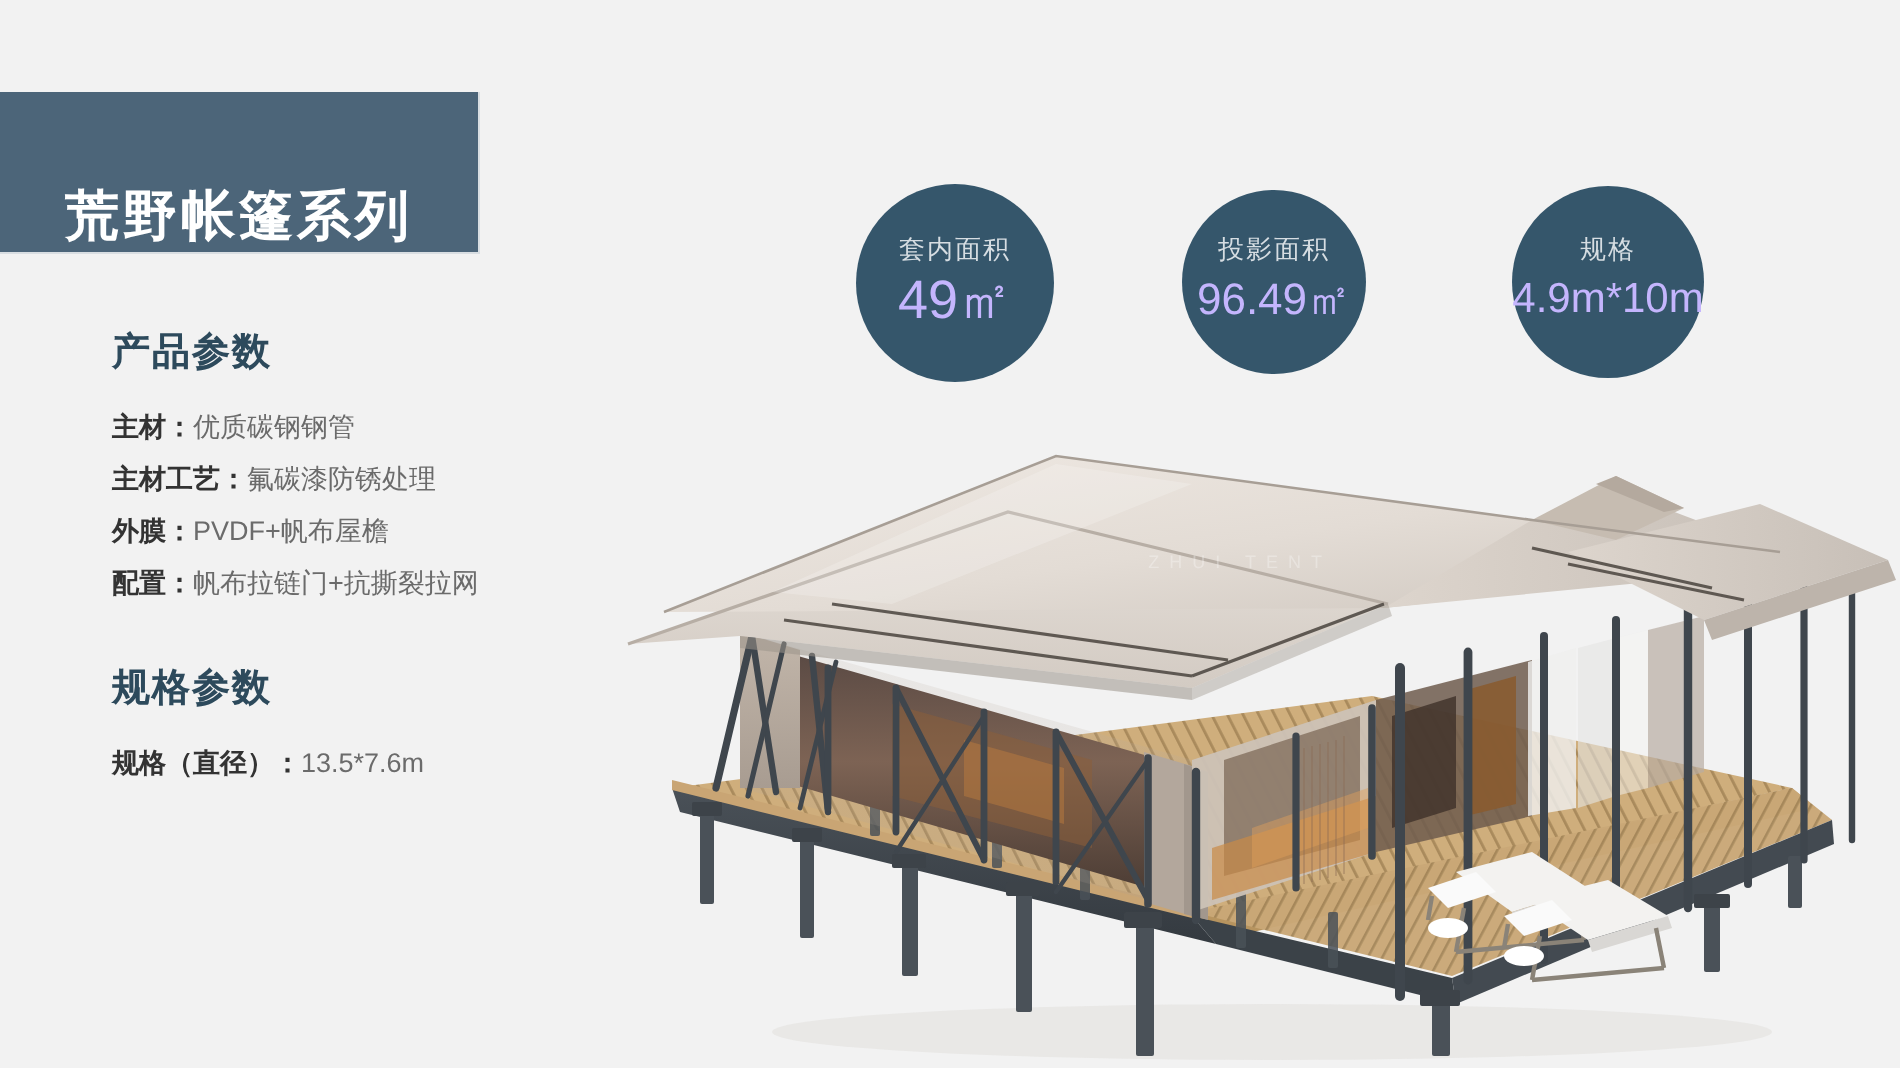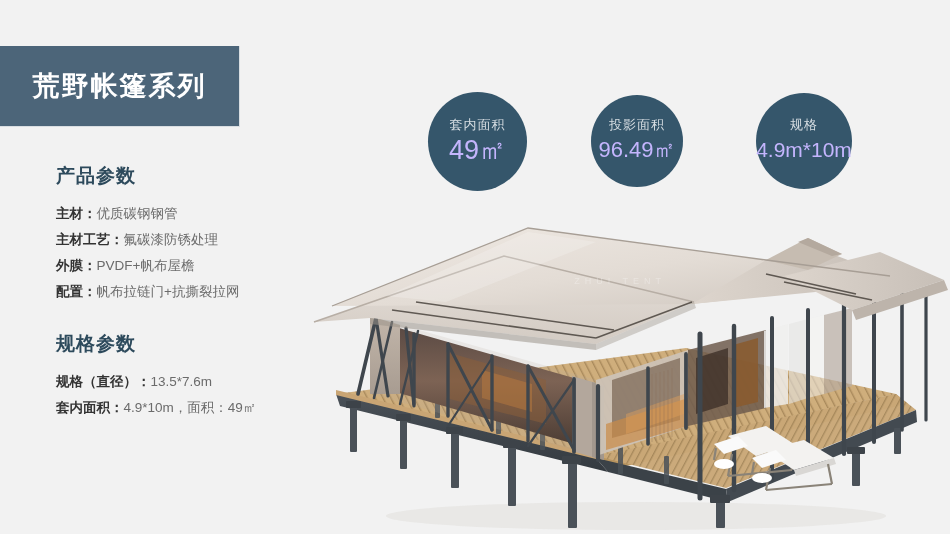--- a/index.html
+++ b/index.html
@@ -9,21 +9,21 @@
     font-family:"Liberation Sans","DejaVu Sans",sans-serif;
     overflow:hidden;
     position:relative;
   }
 
   
   .title-banner{
     position:absolute; left:0; top:46px;
     width:240px; height:81px;
     background:#4c6579;
-    display:flex; align-items:center; justify-content:center;
+    display:flex; align-items:flex-end; justify-content:center;
     border-right:1px solid #d9dee2;
     border-bottom:1px solid #d9dee2;
   }
   .title-banner .title-text{
     color:#ffffff;
     font-size:27px;
     font-weight:bold;
     letter-spacing:2px;
     white-space:nowrap;
   }
@@ -115,23 +115,20 @@
   <div class="spec-row">
     <span class="k">配置：</span><span class="v">帆布拉链门+抗撕裂拉网</span>
   </div>
 
   <div class="section-gap"></div>
 
   <div class="section-heading">规格参数</div>
 
   <div class="spec-row">
     <span class="k">规格（直径）：</span><span class="v">13.5*7.6m</span>
-  </div>
-  <div class="spec-row">
-    <span class="k">套内面积：</span><span class="v">4.9*10m，面积：49㎡</span>
   </div>
 </div>
 
 <div class="render">
 <svg viewBox="0 0 654 336" xmlns="http://www.w3.org/2000/svg">
   <defs>
     <linearGradient id="roofMain" x1="0" y1="0" x2="1" y2="1">
       <stop offset="0%" stop-color="#efe9e3"></stop>
       <stop offset="55%" stop-color="#e3dcd5"></stop>
       <stop offset="100%" stop-color="#cfc7bf"></stop>

